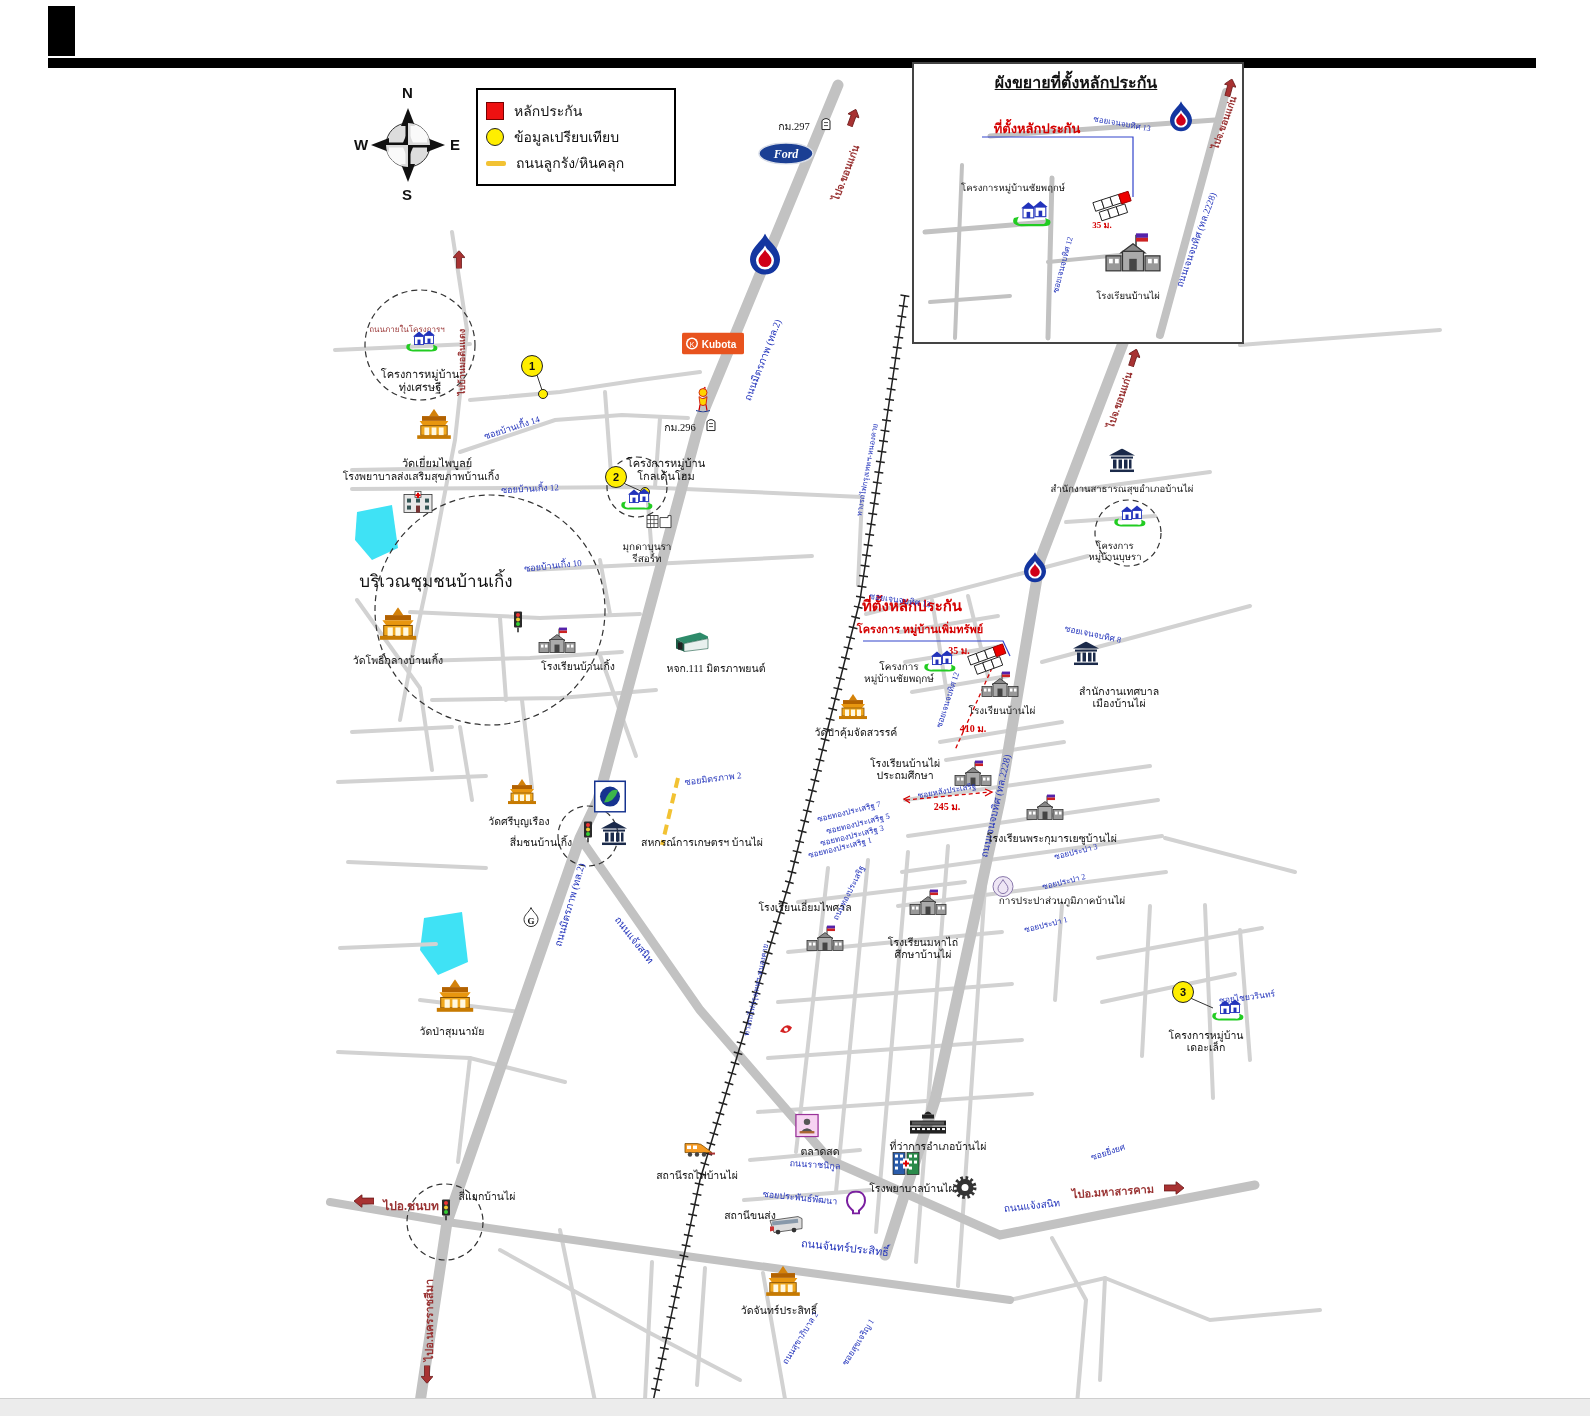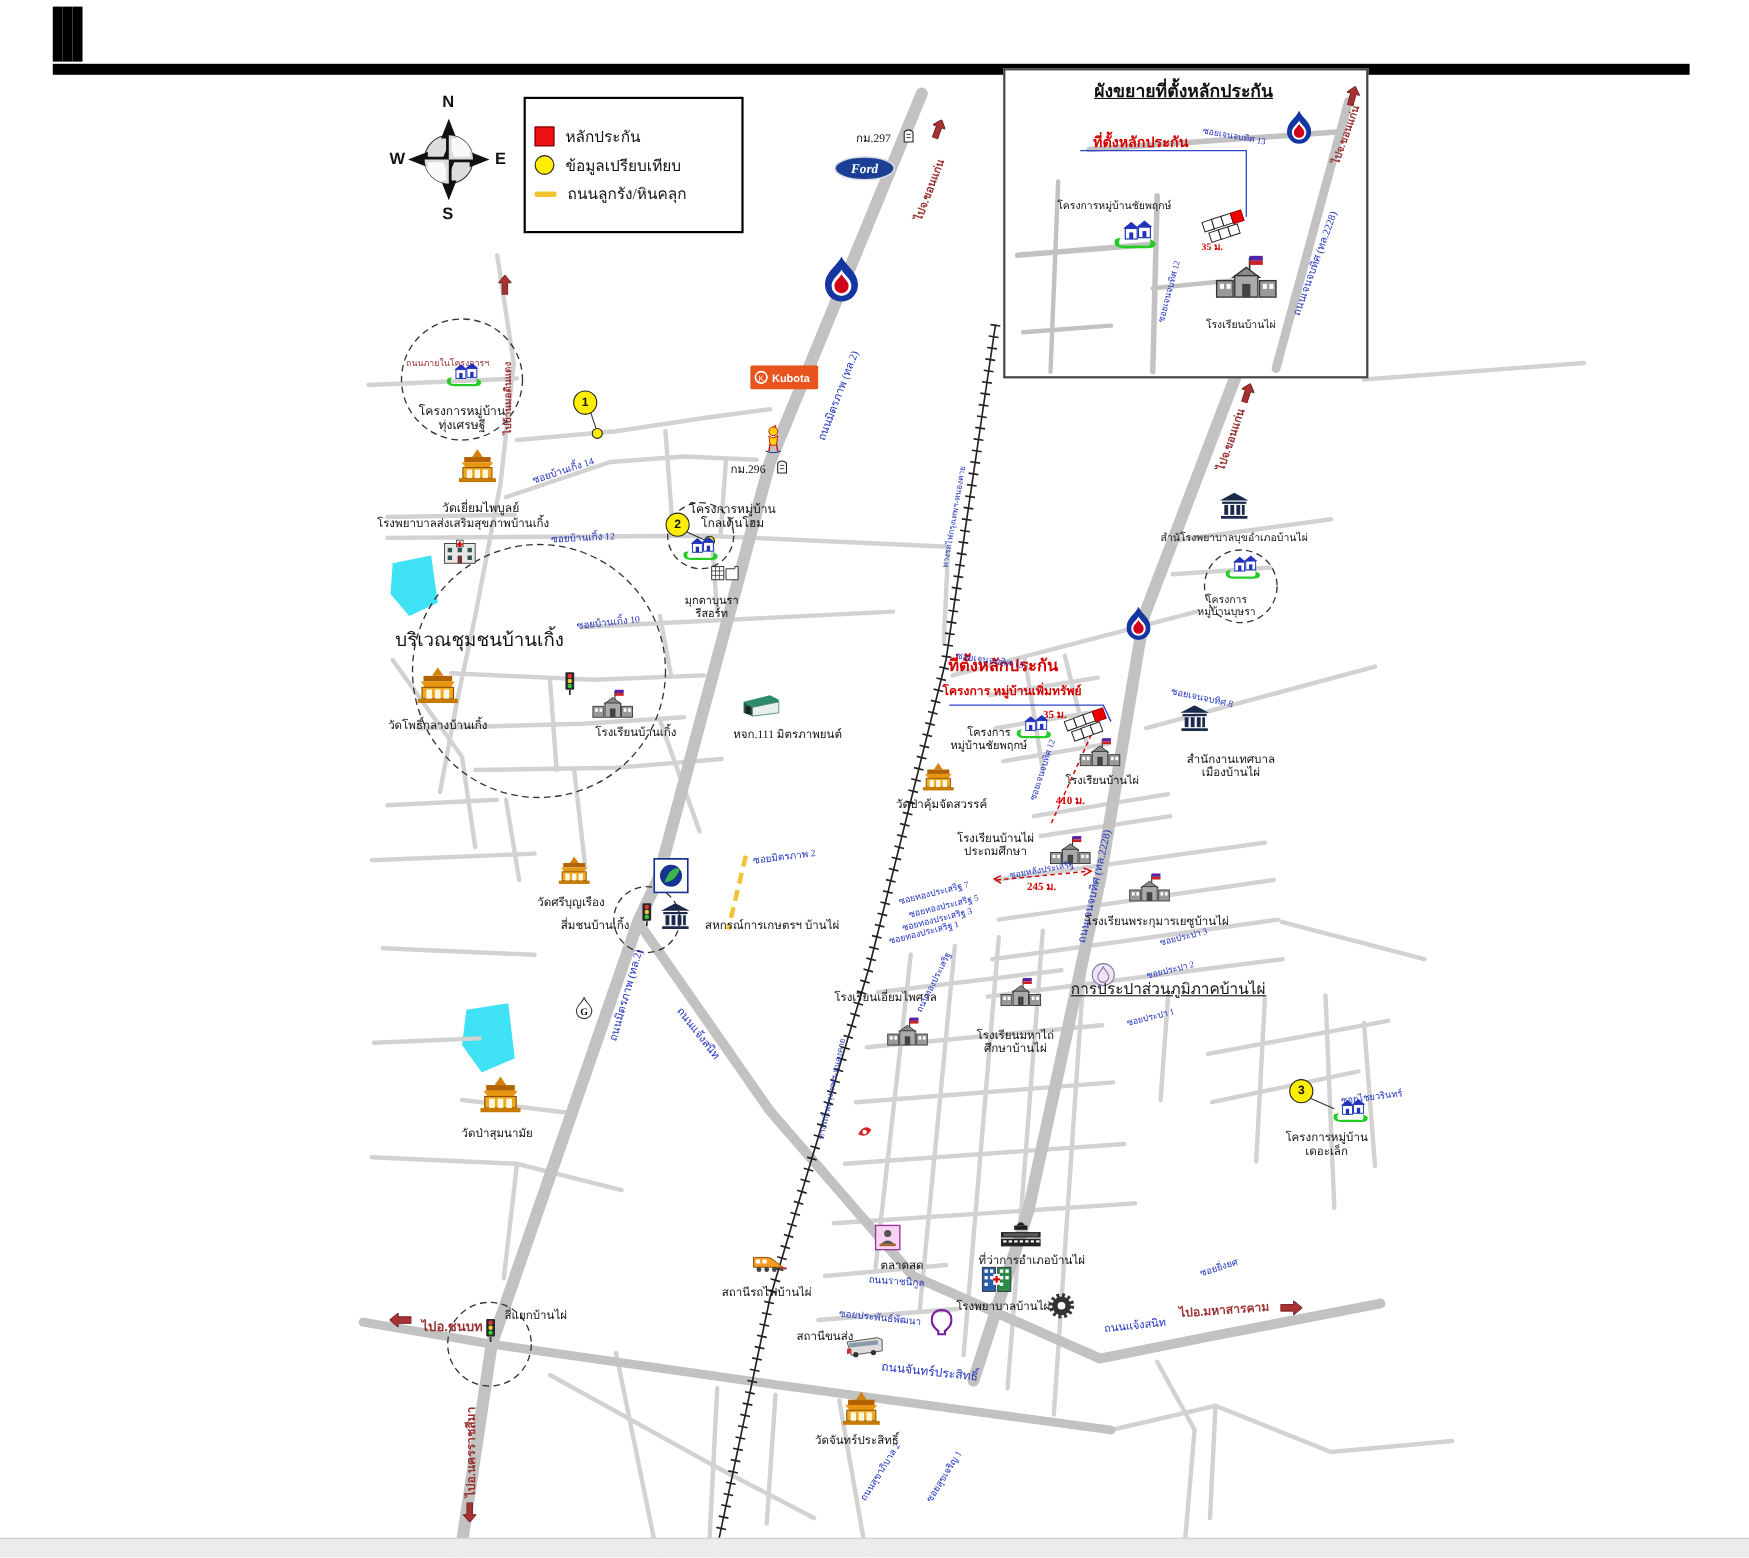--- a/index.html
+++ b/index.html
@@ -6,21 +6,21 @@
   #page{position:relative;width:1590px;height:1416px;background:#fff;overflow:hidden;
         font-family:"Liberation Serif",serif;}
   
   #hdr{position:absolute;left:48px;top:6px;width:1488px;height:50px;display:flex;}
   #hdr .cell{flex:1;border-top:2px solid #000;display:flex;align-items:center;justify-content:center;
              font-size:22px;color:#111;background:#fff;}
   #hdr .vbar{width:9px;background:#000;}
   #hdr-underline{position:absolute;left:48px;top:58px;width:1488px;height:10px;background:#000;}
   
   #legend{position:absolute;left:476px;top:88px;width:180px;height:78px;border:2px solid #000;
-          background:#fff;display:flex;flex-direction:column;justify-content:space-around;padding:21px 8px;text-align:right;}
+          background:#fff;display:flex;flex-direction:column;justify-content:space-around;padding:8px 8px;text-align:right;}
   .lg-row{display:flex;align-items:center;gap:10px;font-size:14px;color:#111;}
   .sw-red{width:16px;height:16px;background:#ee1111;border:1px solid #700;}
   .sw-yc{width:16px;height:16px;background:#ffee00;border:1px solid #222;border-radius:50%;}
   .sw-yl{width:20px;height:5px;background:#f2c233;border-radius:2px;}
   
   #compass{position:absolute;left:358px;top:86px;width:100px;height:118px;}
   #compass .pt{position:absolute;font-family:"Liberation Sans",sans-serif;font-weight:bold;font-size:15px;color:#111;}
   
   #inset{position:absolute;left:912px;top:62px;width:328px;height:278px;border:2px solid #444;background:#fff;z-index:2;}
   #inset-title{position:absolute;left:912px;top:70px;width:328px;text-align:center;font-size:16px;font-weight:bold;
@@ -494,21 +494,21 @@
           </svg></span></div>
       <div class="mi" style="left: 1122px; top: 463px; transform: translate(-50%, -50%) rotate(0deg) scale(1);"><span><svg width="26" height="24" viewBox="0 0 26 24">
             <path d="M13 0 L26 7 L0 7 Z" fill="#1b2a4a"></path>
             <rect x="2" y="8" width="22" height="2" fill="#1b2a4a"></rect>
             <rect x="4" y="11" width="3.5" height="9" fill="#1b2a4a"></rect>
             <rect x="9.5" y="11" width="3.5" height="9" fill="#1b2a4a"></rect>
             <rect x="15" y="11" width="3.5" height="9" fill="#1b2a4a"></rect>
             <rect x="20" y="11" width="2.5" height="9" fill="#1b2a4a"></rect>
             <rect x="1" y="21" width="24" height="2.5" fill="#1b2a4a"></rect>
           </svg></span></div>
-      <div class="mi lbl" style="left: 1122px; top: 490px; transform: translate(-50%, -50%) rotate(0deg) scale(1); font-size: 9.5px; color: rgb(17, 17, 17);">สำนัโรงพยาบาลบุขอำเภอบ้านไผ่</div>
+      <div class="mi lbl" style="left: 1122px; top: 490px; transform: translate(-50%, -50%) rotate(0deg) scale(1); font-size: 9.5px; color: rgb(17, 17, 17);">สำนักงานสาธารณสุขอำเภอบ้านไผ่</div>
       <div class="mi" style="left: 1130px; top: 518px; transform: translate(-50%, -50%) rotate(0deg) scale(1);"><span><svg width="34" height="24" viewBox="0 0 34 24">
             <path d="M2 16 q-3 6 6 7 h18 q8 0 6 -5 l-4 -2 q2 6 -4 5 h-14 q-8 1 -4 -6 Z" fill="#22cc22"></path>
             <path d="M8 8 L14 3 L20 8 Z" fill="#2233bb"></path>
             <rect x="9.5" y="8" width="9" height="8" fill="#fff" stroke="#2233bb" stroke-width="0.9"></rect>
             <rect x="12.5" y="11" width="3" height="5" fill="#2233bb"></rect>
             <path d="M18 7 L24 2 L30 7 Z" fill="#2233bb"></path>
             <rect x="19.5" y="7" width="9" height="8" fill="#fff" stroke="#2233bb" stroke-width="0.9"></rect>
             <rect x="22.5" y="10" width="3" height="5" fill="#2233bb"></rect>
           </svg></span></div>
       <div class="mi lbl" style="left: 1115px; top: 552px; transform: translate(-50%, -50%) rotate(0deg) scale(1); font-size: 9.5px; color: rgb(17, 17, 17);">โครงการ
@@ -556,21 +556,21 @@
       <div class="mi lbl" style="left: 852px; top: 836px; transform: translate(-50%, -50%) rotate(-14deg) scale(1); font-size: 8px; color: rgb(34, 51, 187);">ซอยทองประเสริฐ 3</div>
       <div class="mi lbl" style="left: 840px; top: 848px; transform: translate(-50%, -50%) rotate(-14deg) scale(1); font-size: 8px; color: rgb(34, 51, 187);">ซอยทองประเสริฐ 1</div>
       <div class="mi lbl" style="left: 849px; top: 893px; transform: translate(-50%, -50%) rotate(-63deg) scale(1); font-size: 8px; color: rgb(34, 51, 187);">ถนนทองประเสริฐ</div>
       <div class="mi lbl" style="left: 1076px; top: 852px; transform: translate(-50%, -50%) rotate(-14deg) scale(1); font-size: 8px; color: rgb(34, 51, 187);">ซอยประปา 3</div>
       <div class="mi lbl" style="left: 1064px; top: 882px; transform: translate(-50%, -50%) rotate(-14deg) scale(1); font-size: 8px; color: rgb(34, 51, 187);">ซอยประปา 2</div>
       <div class="mi lbl" style="left: 1046px; top: 925px; transform: translate(-50%, -50%) rotate(-14deg) scale(1); font-size: 8px; color: rgb(34, 51, 187);">ซอยประปา 1</div>
       <div class="mi" style="left: 1003px; top: 889px; transform: translate(-50%, -50%) rotate(0deg) scale(1);"><span><svg width="22" height="22" viewBox="0 0 22 22">
             <circle cx="11" cy="11" r="10" fill="#eee6f5" stroke="#8877aa" stroke-width="1"></circle>
             <path d="M11 4 C13 8 16 9.5 16 13 a5 5 0 0 1 -10 0 C6 9.5 9 8 11 4 Z" fill="none" stroke="#8877aa" stroke-width="1"></path>
           </svg></span></div>
-      <div class="mi lbl" style="left: 1062px; top: 901px; transform: translate(-50%, -50%) rotate(0deg) scale(1); font-size: 14px; color: rgb(17, 17, 17); text-decoration: underline;">การประปาส่วนภูมิภาคบ้านไผ่</div>
+      <div class="mi lbl" style="left: 1062px; top: 901px; transform: translate(-50%, -50%) rotate(0deg) scale(1); font-size: 10px; color: rgb(17, 17, 17);">การประปาส่วนภูมิภาคบ้านไผ่</div>
       <div class="mi lbl" style="left: 805px; top: 908px; transform: translate(-50%, -50%) rotate(0deg) scale(1); font-size: 10.5px; color: rgb(17, 17, 17);">โรงเรียนเอี่ยมไพศาล</div>
       <div class="mi" style="left: 825px; top: 942px; transform: translate(-50%, -50%) rotate(0deg) scale(1);"><span><svg width="40" height="30" viewBox="0 0 40 30">
             <line x1="22" y1="2" x2="22" y2="12" stroke="#333"></line>
             <rect x="22" y="1" width="8" height="3" fill="#5522aa"></rect>
             <rect x="22" y="4" width="8" height="2.5" fill="#cc2222"></rect>
             <path d="M12 14 L20 8 L28 14 Z" fill="#888" stroke="#333" stroke-width="0.8"></path>
             <rect x="2" y="16" width="10" height="10" fill="#999" stroke="#333" stroke-width="0.8"></rect>
             <rect x="28" y="16" width="10" height="10" fill="#999" stroke="#333" stroke-width="0.8"></rect>
             <rect x="13" y="13" width="14" height="13" fill="#aaa" stroke="#333" stroke-width="0.8"></rect>
             <rect x="17.5" y="18" width="5" height="8" fill="#444"></rect>

